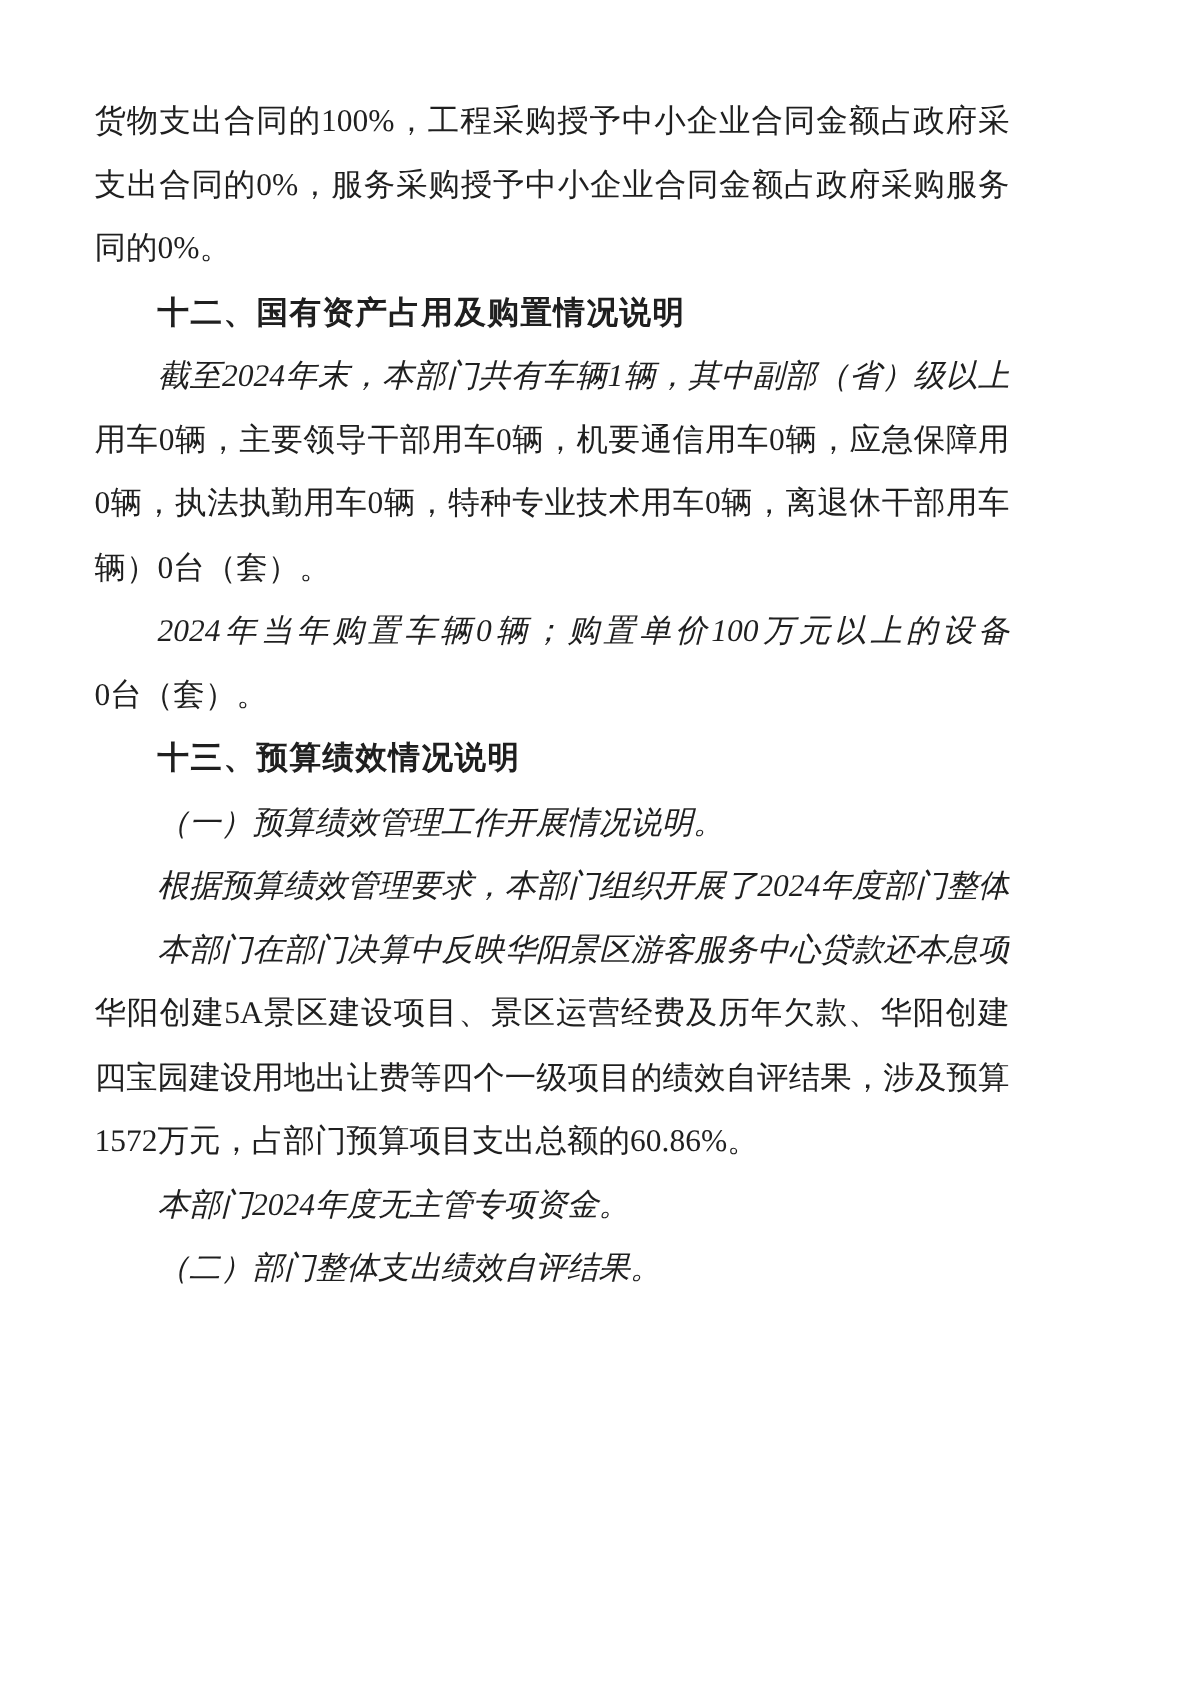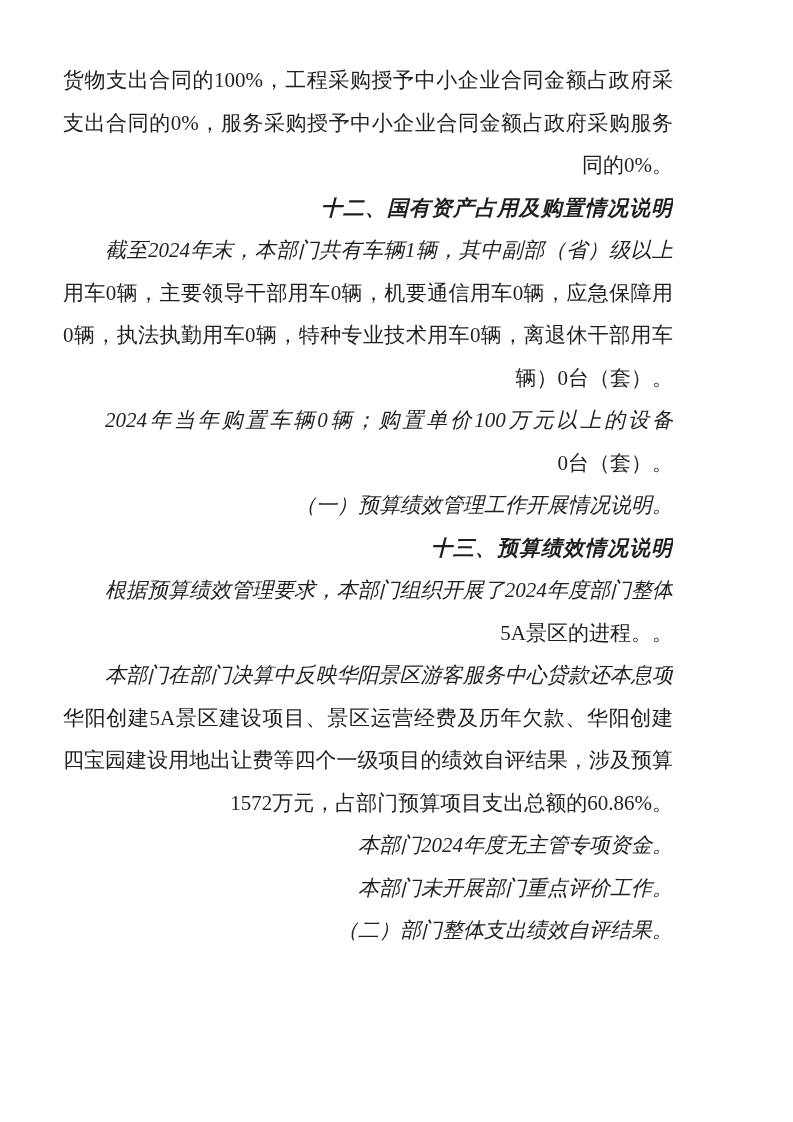--- a/index.html
+++ b/index.html
@@ -21,37 +21,36 @@
     left: 63px;
     right: 63px;
     top: 59px;
   }
   .line {
     height: 42.5px;
     line-height: 42.5px;
     font-size: 21px;
     overflow: hidden;
     white-space: nowrap;
-    text-align: right;
+    text-align: left;
   }
   .full {
     white-space: normal;
     text-align: justify;
     text-align-last: justify;
     -moz-text-align-last: justify;
   }
   .indent {
     text-indent: 2em;
     font-style: italic;
   }
   .heading {
     font-weight: 700;
     text-indent: 2em;
     letter-spacing: 1px;
-    font-style: italic;
   }
 </style>
 </head>
 <body>
 
 <div class="page">
   <div class="doc-body">
 
     <div>
       <div class="line full">货物支出合同的100%，工程采购授予中小企业合同金额占政府采购工程</div>
@@ -69,45 +68,41 @@
       <div class="line full">0辆，执法执勤用车0辆，特种专业技术用车0辆，离退休干部用车</div>
       <div class="line">辆）0台（套）。</div>
     </div>
 
     <div>
       <div class="line full indent">2024年当年购置车辆0辆；购置单价100万元以上的设备</div>
       <div class="line">0台（套）。</div>
     </div>
 
     <div>
+      <div class="line heading">十三、预算绩效情况说明</div>
+    </div>
+
+    <div>
       <div class="line indent">（一）预算绩效管理工作开展情况说明。</div>
     </div>
 
     <div>
-      <div class="line heading">十三、预算绩效情况说明</div>
-    </div>
-
-    <div>
       <div class="line full indent">根据预算绩效管理要求，本部门组织开展了2024年度部门整体支出</div>
-      <div class="line">5A景区的进程。。</div>
     </div>
 
     <div>
       <div class="line full indent">本部门在部门决算中反映华阳景区游客服务中心贷款还本息项目、</div>
       <div class="line full">华阳创建5A景区建设项目、景区运营经费及历年欠款、华阳创建5A景区</div>
       <div class="line full">四宝园建设用地出让费等四个一级项目的绩效自评结果，涉及预算资金</div>
       <div class="line">1572万元，占部门预算项目支出总额的60.86%。</div>
     </div>
 
     <div>
       <div class="line indent">本部门2024年度无主管专项资金。</div>
     </div>
 
-    <div>
-      <div class="line indent">本部门未开展部门重点评价工作。</div>
-    </div>
 
     <div>
       <div class="line indent">（二）部门整体支出绩效自评结果。</div>
     </div>
 
   </div>
 </div>
 
 </body></html>

